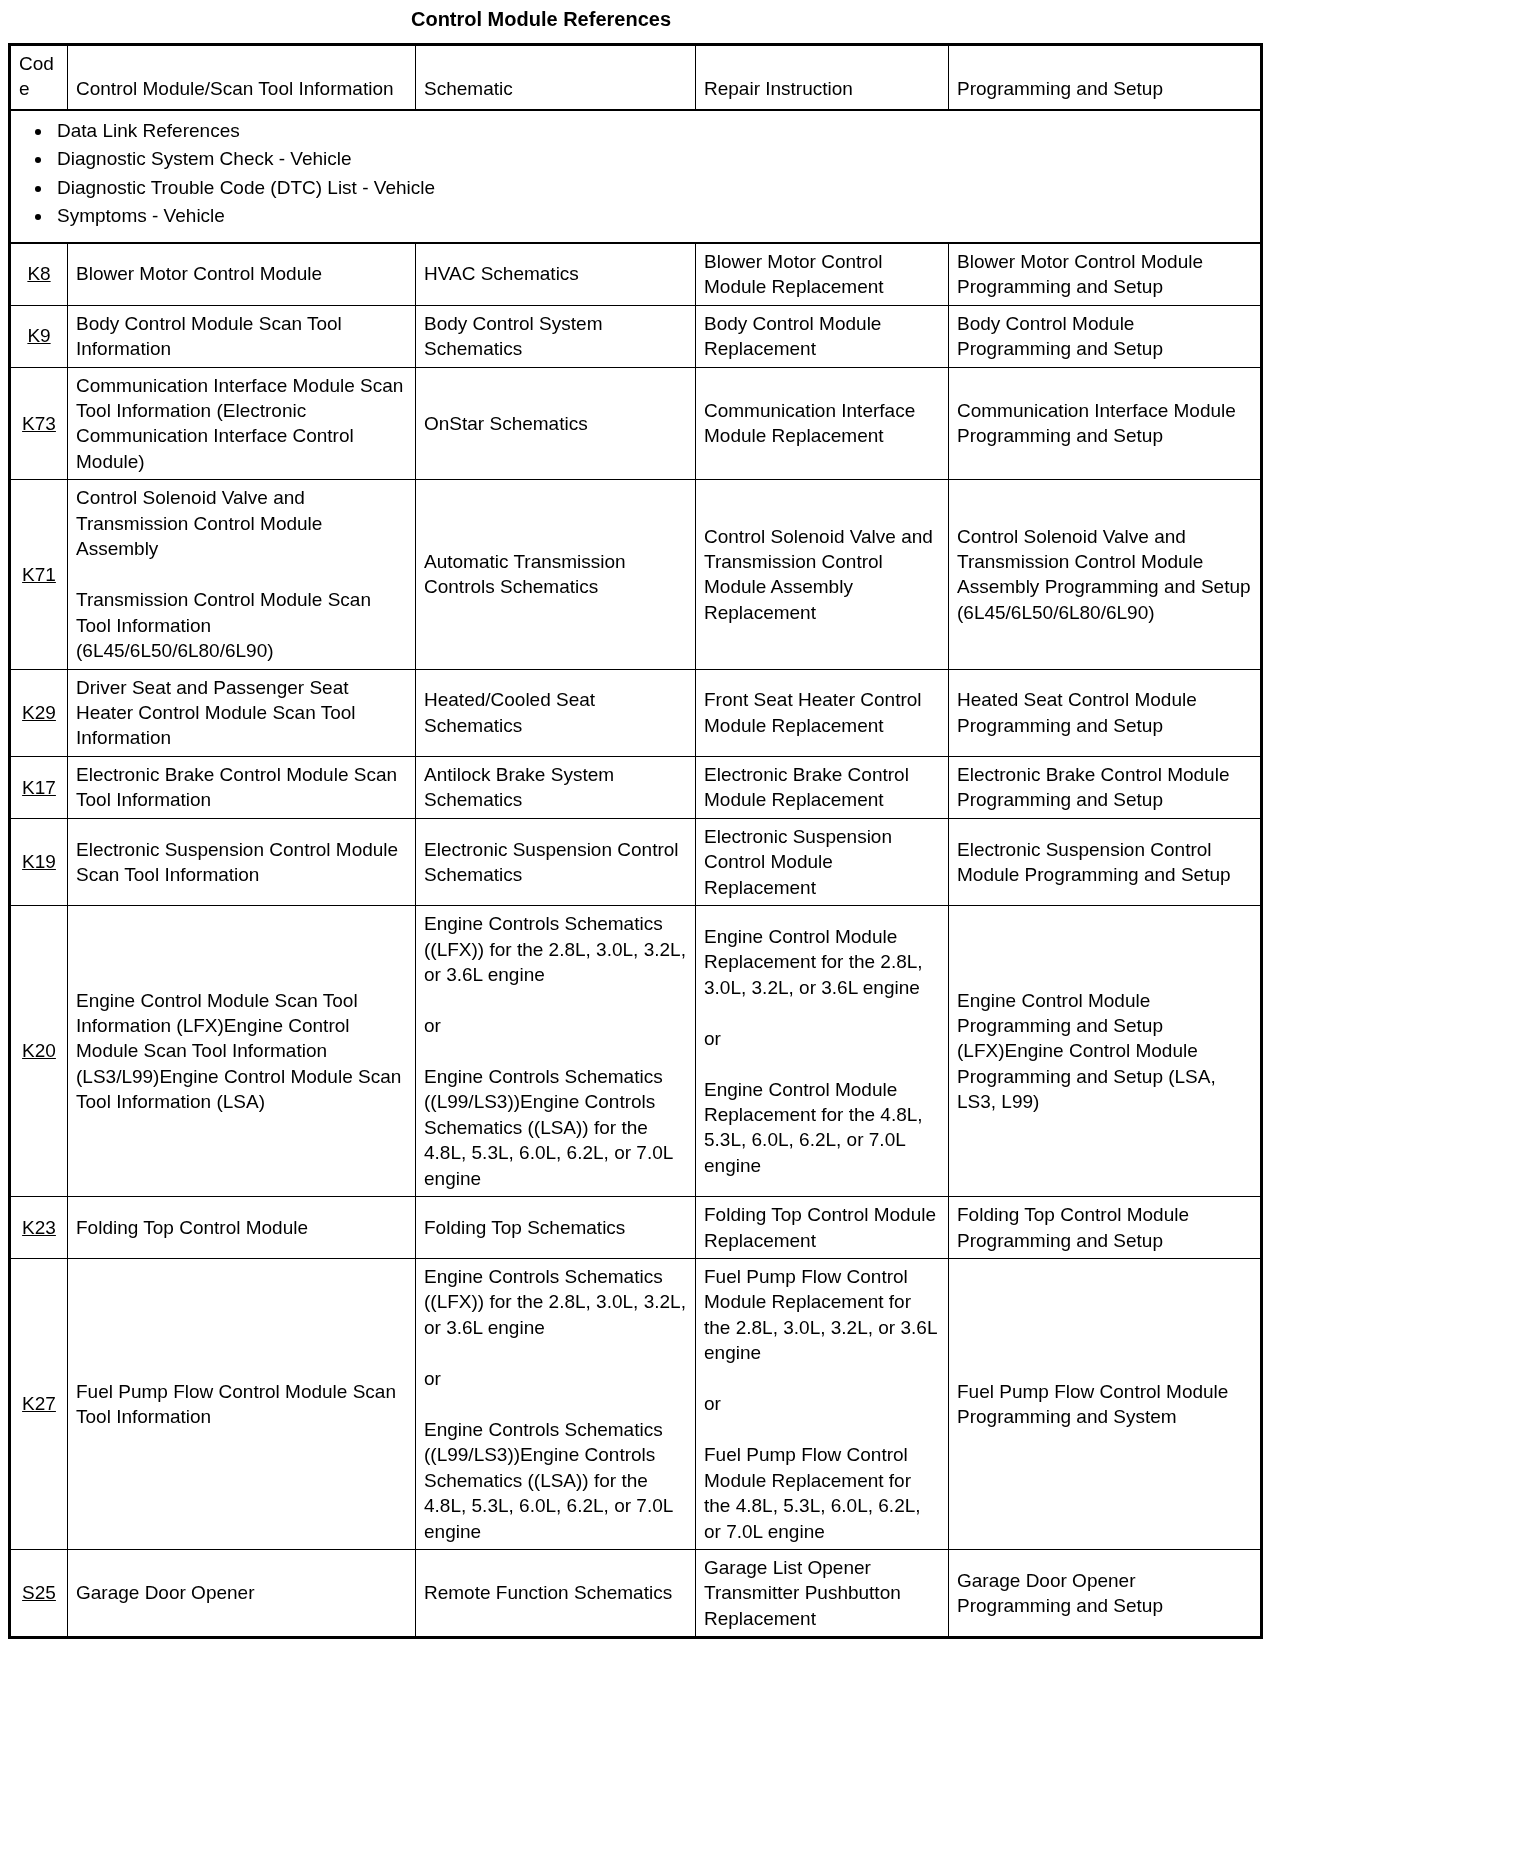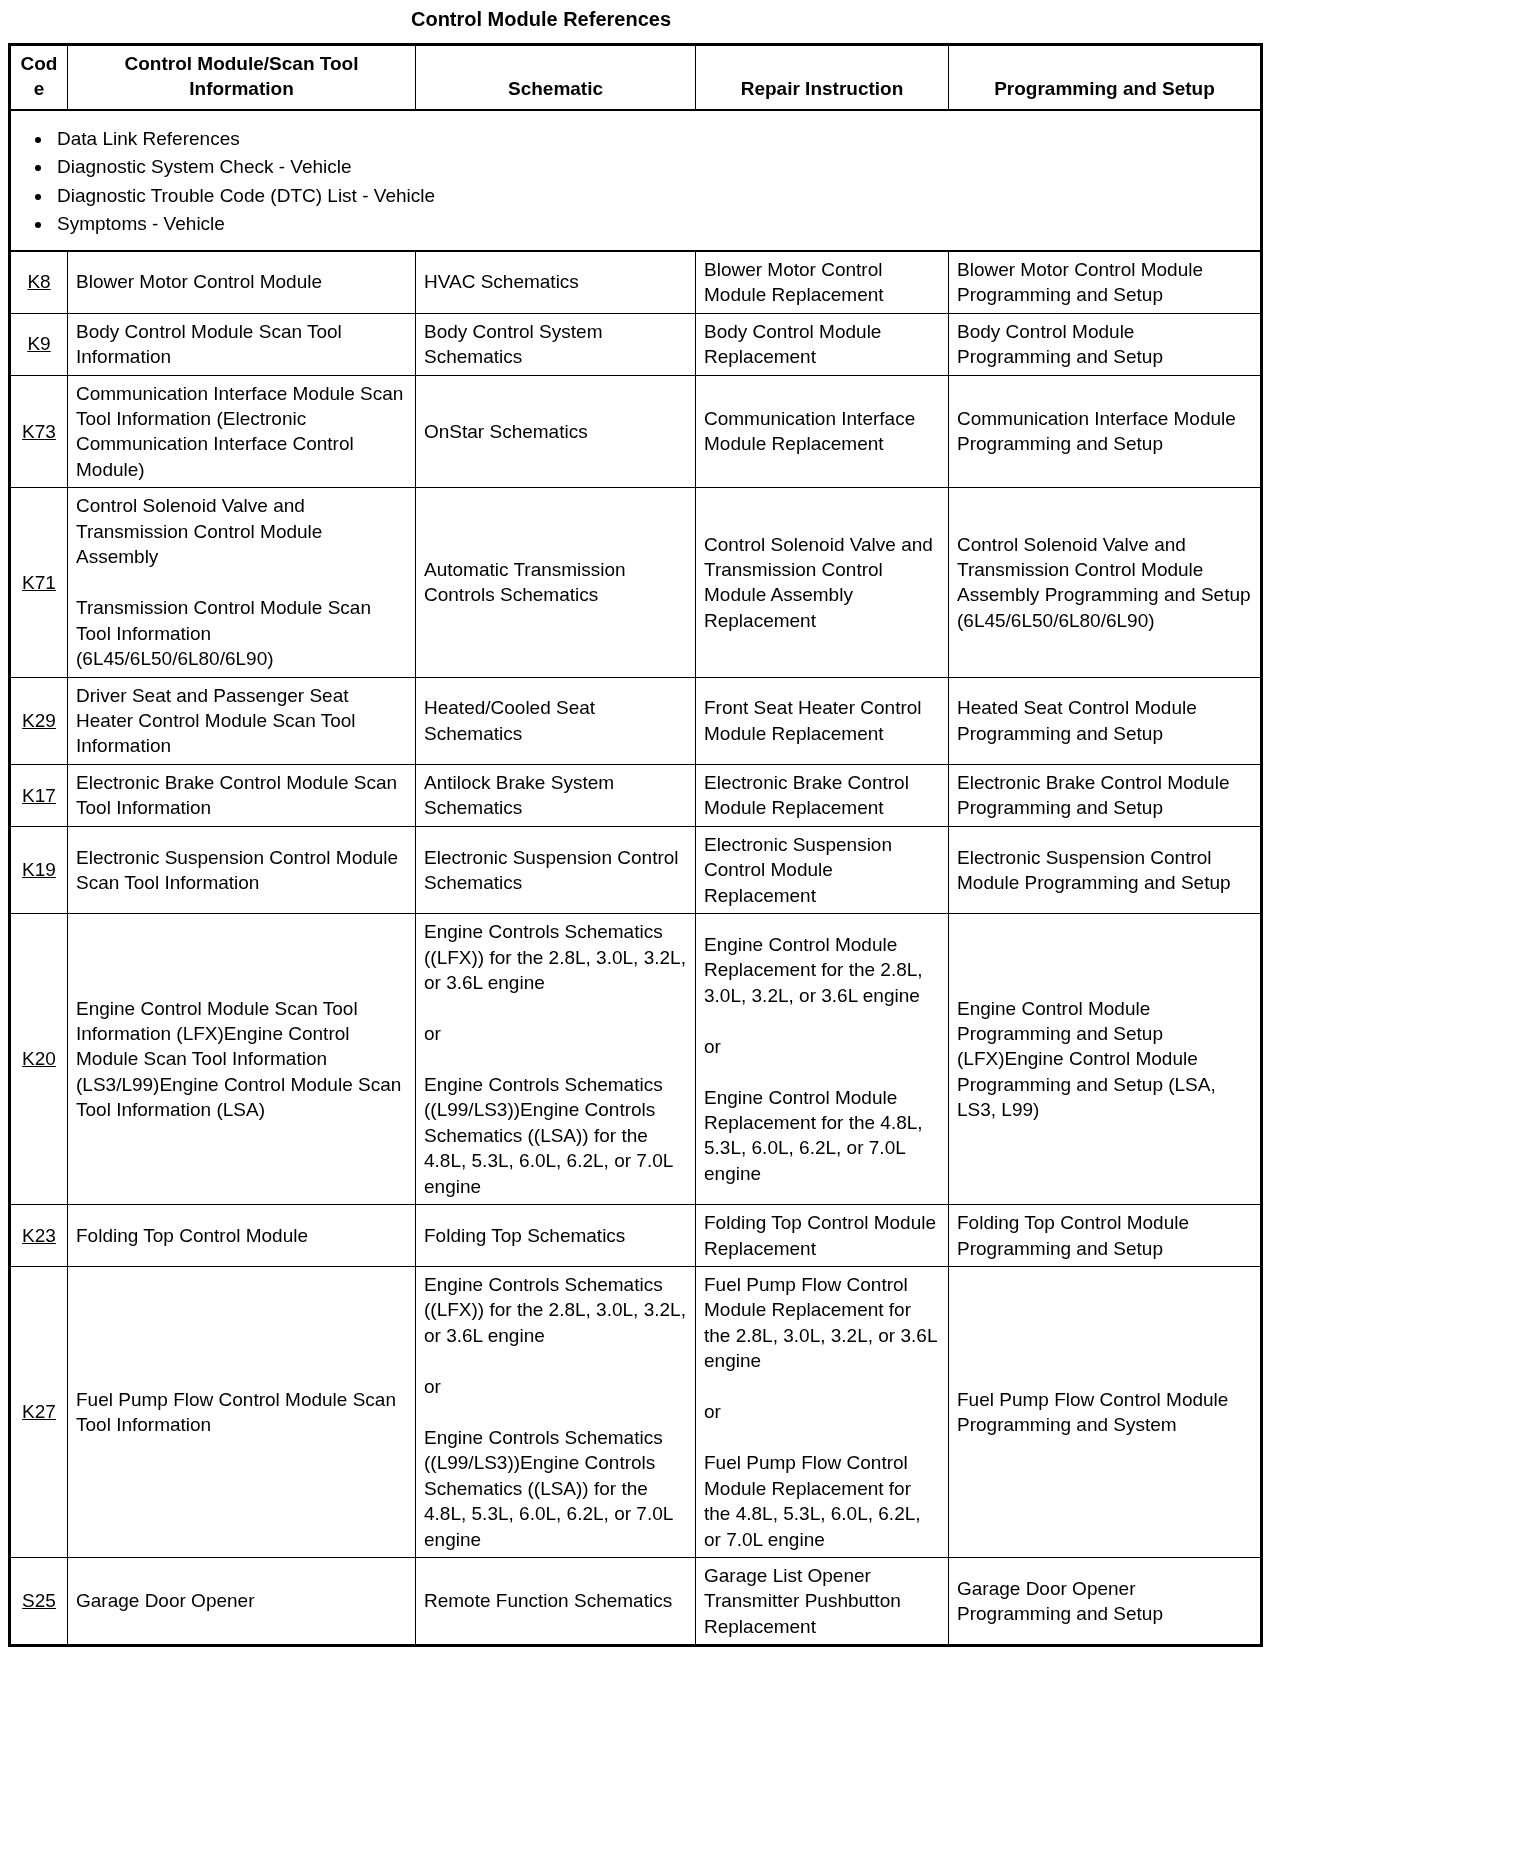--- a/index.html
+++ b/index.html
@@ -35,37 +35,37 @@
   th, td {
     border: 1px solid #000;
     padding: 5px 8px;
     font-size: 19px;
     line-height: 1.34;
     text-align: left;
     vertical-align: middle;
     word-wrap: break-word;
   }
   th {
-    text-align: center;
+    text-align: left;
     vertical-align: bottom;
-    font-weight: bold;
+    font-weight: normal;
     padding-bottom: 7px;
     border-bottom: 2px solid #000;
   }
   td.code {
     text-align: center;
     text-decoration: underline;
   }
   td.cell {
     white-space: pre-line;
   }
   tr.refs-row td {
     border-bottom: 2px solid #000;
     vertical-align: top;
-    padding: 12px 10px 10px 10px;
+    padding: 4px 10px 10px 10px;
   }
   ul.refs {
     margin: 0;
     padding-left: 32px;
   }
   ul.refs li {
     margin: 3px 0;
     padding-left: 4px;
   }
 </style>

